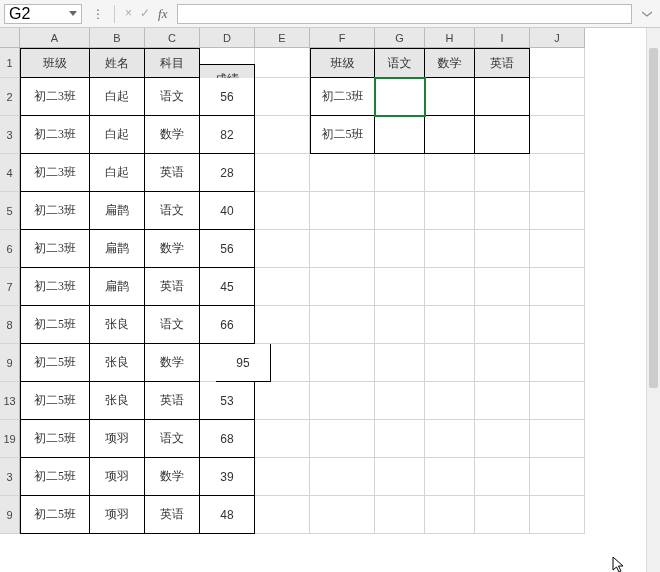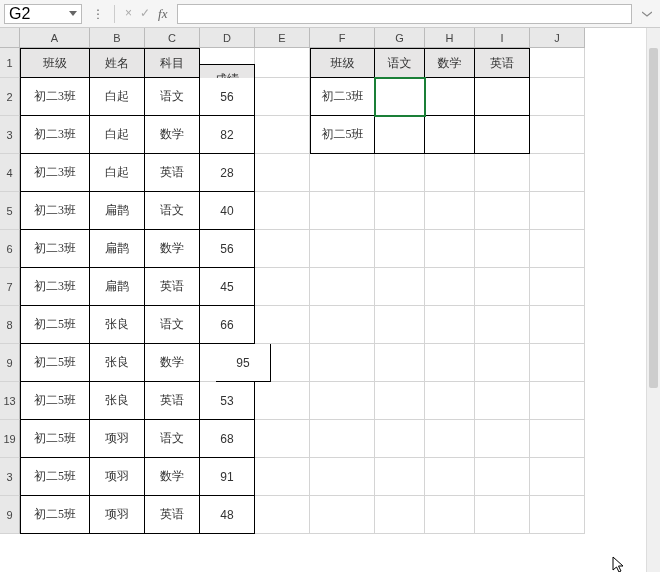--- a/index.html
+++ b/index.html
@@ -263,21 +263,21 @@
       <div class="cell ib" style="left: 70px; top: 334px; width: 55px; height: 38px;">张良</div>
       <div class="cell ib" style="left: 125px; top: 334px; width: 55px; height: 38px;">英语</div>
       <div class="cell ib" style="left: 180px; top: 334px; width: 55px; height: 38px;">53</div>
       <div class="cell ib bl" style="left: 0px; top: 372px; width: 70px; height: 38px;">初二5班</div>
       <div class="cell ib" style="left: 70px; top: 372px; width: 55px; height: 38px;">项羽</div>
       <div class="cell ib" style="left: 125px; top: 372px; width: 55px; height: 38px;">语文</div>
       <div class="cell ib" style="left: 180px; top: 372px; width: 55px; height: 38px;">68</div>
       <div class="cell ib bl" style="left: 0px; top: 410px; width: 70px; height: 38px;">初二5班</div>
       <div class="cell ib" style="left: 70px; top: 410px; width: 55px; height: 38px;">项羽</div>
       <div class="cell ib" style="left: 125px; top: 410px; width: 55px; height: 38px;">数学</div>
-      <div class="cell ib" style="left: 180px; top: 410px; width: 55px; height: 38px;">91</div>
+      <div class="cell ib" style="left: 180px; top: 410px; width: 55px; height: 38px;">39</div>
       <div class="cell ib bl" style="left: 0px; top: 448px; width: 70px; height: 38px;">初二5班</div>
       <div class="cell ib" style="left: 70px; top: 448px; width: 55px; height: 38px;">项羽</div>
       <div class="cell ib" style="left: 125px; top: 448px; width: 55px; height: 38px;">英语</div>
       <div class="cell ib" style="left: 180px; top: 448px; width: 55px; height: 38px;">48</div>
       <div class="cell hdr ib bl bt" style="left: 290px; top: 0px; width: 65px; height: 30px;">班级</div>
       <div class="cell hdr ib bt" style="left: 355px; top: 0px; width: 50px; height: 30px;">语文</div>
       <div class="cell hdr ib bt" style="left: 405px; top: 0px; width: 50px; height: 30px;">数学</div>
       <div class="cell hdr ib bt" style="left: 455px; top: 0px; width: 55px; height: 30px;">英语</div>
       <div class="cell ib bl" style="left: 290px; top: 30px; width: 65px; height: 38px;">初二3班</div>
       <div class="cell ib" style="left: 355px; top: 30px; width: 50px; height: 38px;"></div>

